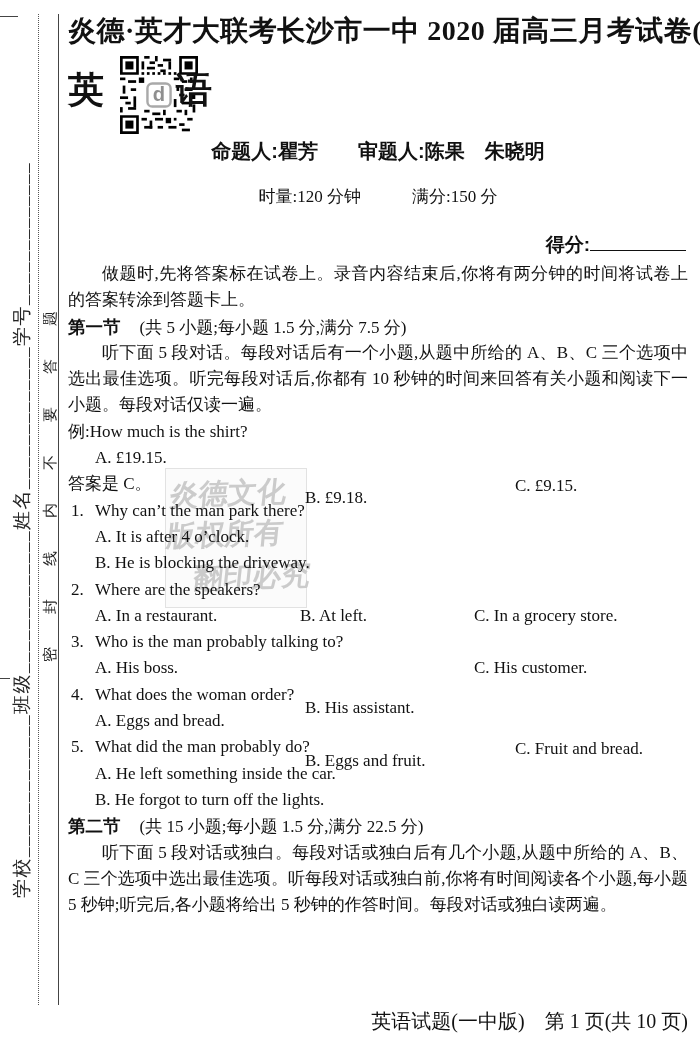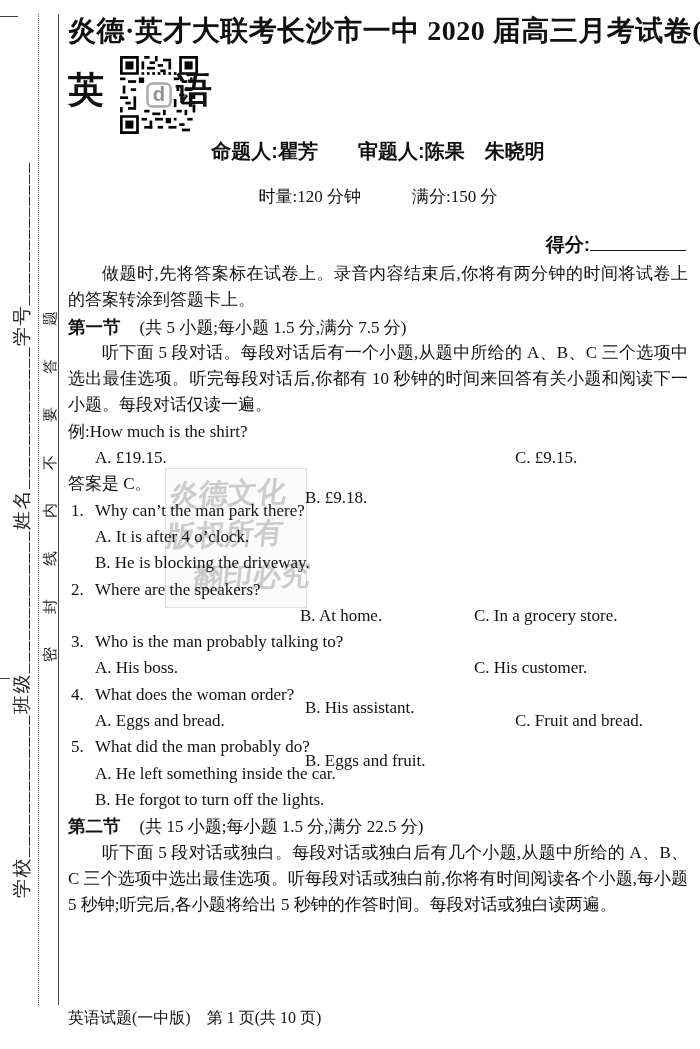--- a/index.html
+++ b/index.html
@@ -73,26 +73,26 @@
     font-weight:bold;font-size:17.5px;
   }
   .h-note{margin-left:2px;}
   .q-num{display:inline-block;width:27px;padding-left:3px;box-sizing:border-box;}
   .opt-line{padding-left:27px;}
   .opts-row{position:relative;}
   .opts-row span{position:absolute;top:0;white-space:nowrap;}
   .pA{left:27px;}
   .pB1{left:237px;margin-top:40px;}
   .pB2{left:232px;}
-  .pC1{left:447px;}
+  .pC1{left:447px;margin-top:28px;}
   .pC2{left:406px;text-align:center;}
   
   .footer{
-    position:absolute;left:68px;top:1008px;width:620px;text-align:left;
-    font-size:16px;white-space:nowrap;
+    position:absolute;left:68px;top:1008px;width:620px;text-align:right;
+    font-size:20px;white-space:nowrap;
   }
 </style>
 </head>
 <body>
 
 <div class="sheet">
 
   <div class="edge-dash-top"></div>
   <div class="edge-dash-mid"></div>
   <div class="vline-dotted"></div>
@@ -209,21 +209,22 @@
     <div class="line">
       <span class="q-num">1.</span><span>Why can’t the man park there?</span>
     </div>
     <div class="line opt-line">A. It is after 4 o’clock.</div>
     <div class="line opt-line">B. He is blocking the driveway.</div>
 
     <div class="line">
       <span class="q-num">2.</span><span>Where are the speakers?</span>
     </div>
     <div class="line opts-row">
-      <span class="pB2">B. At home.</span>
+      <span class="pA">A. In a restaurant.</span>
+      <span class="pB2">B. At left.</span>
       <span class="pC2">C. In a grocery store.</span>
     </div>
 
     <div class="line">
       <span class="q-num">3.</span><span>Who is the man probably talking to?</span>
     </div>
     <div class="line opts-row">
       <span class="pA">A. His boss.</span>
       <span class="pB1">B. His assistant.</span>
       <span class="pC2">C. His customer.</span>

